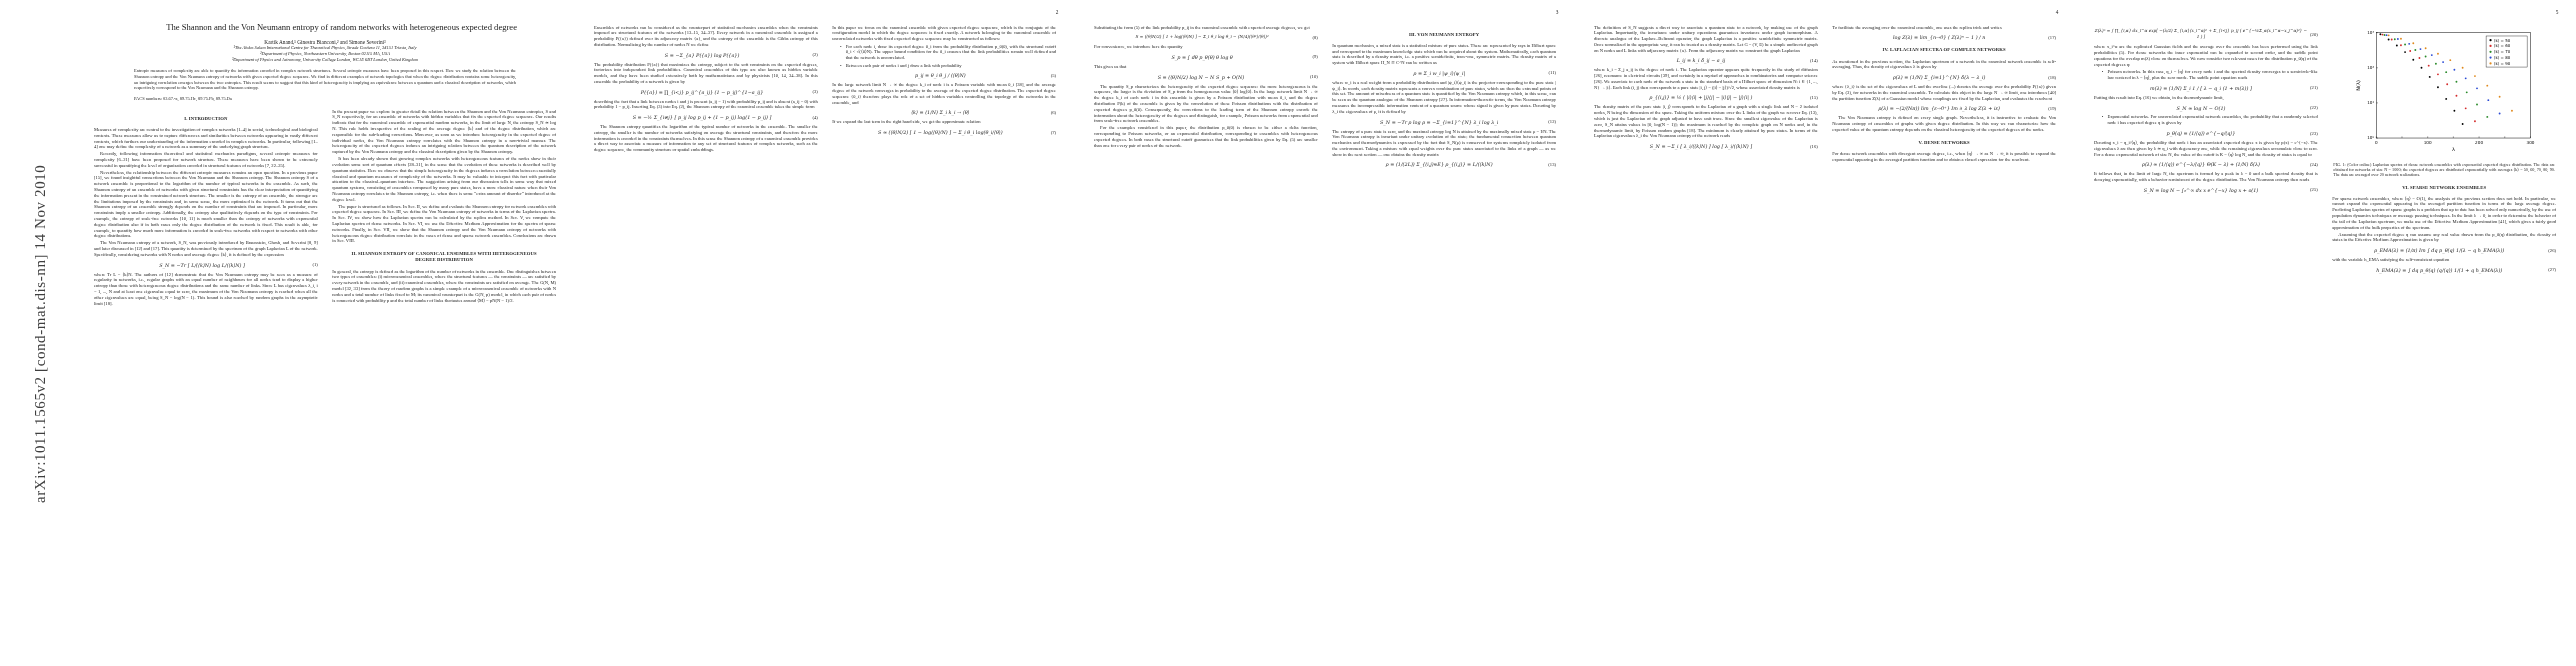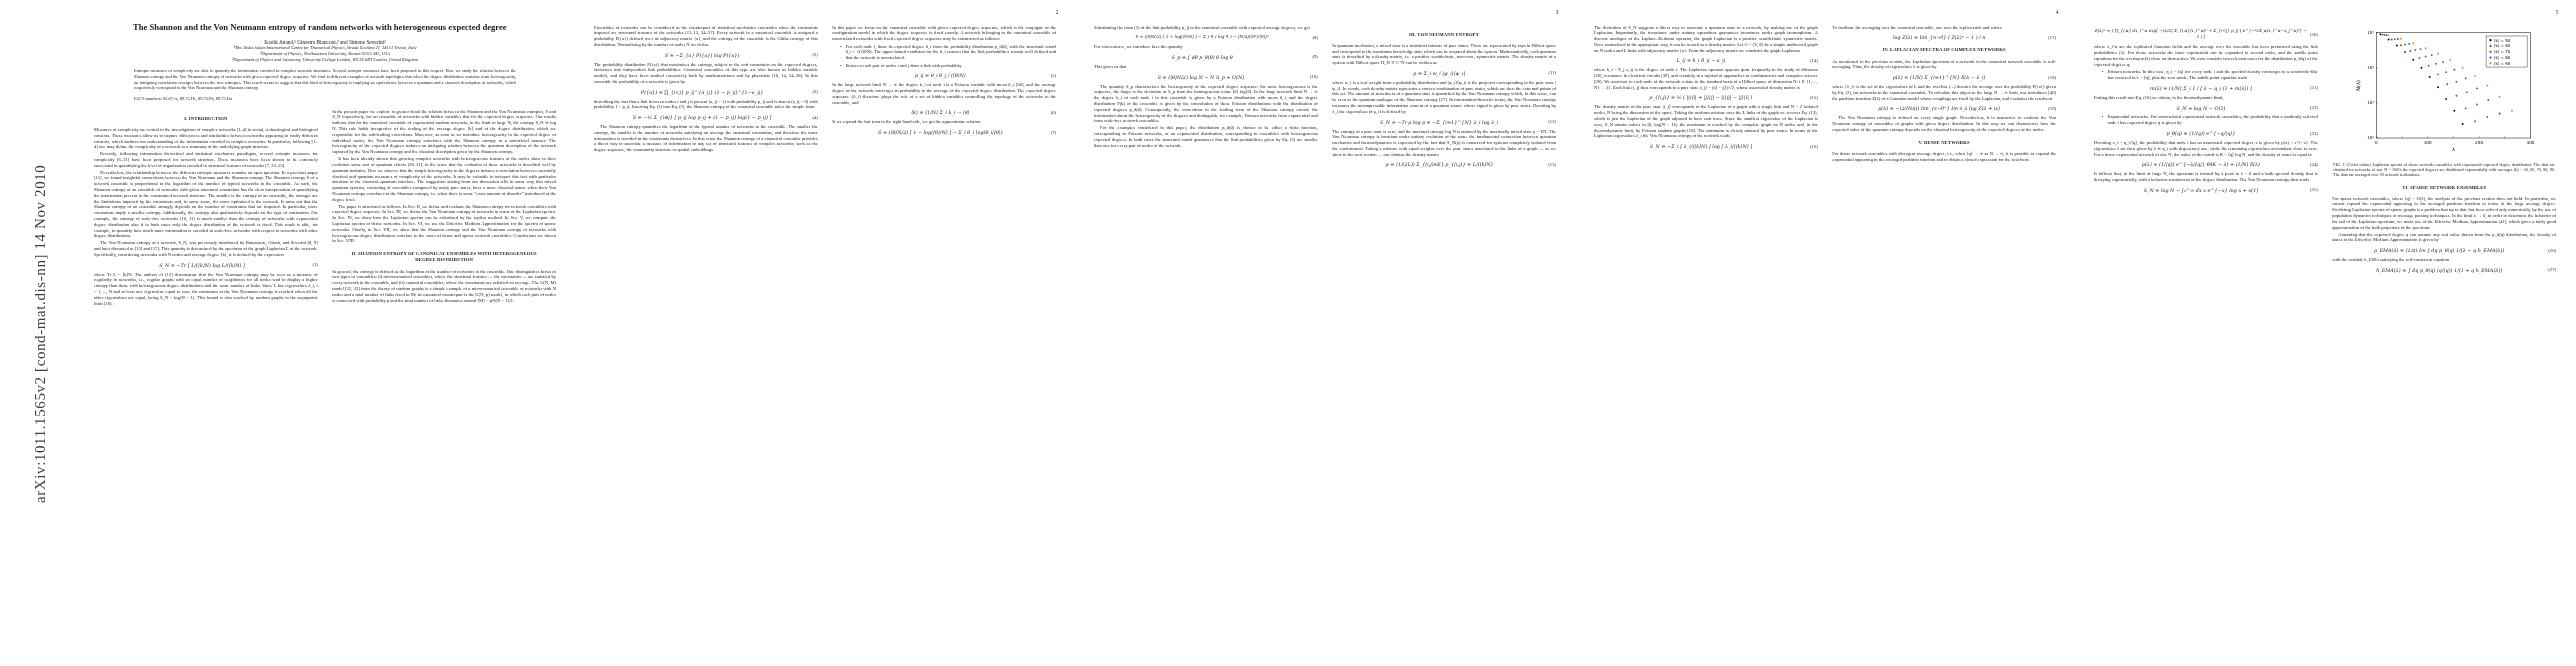--- a/index.html
+++ b/index.html
@@ -6,21 +6,21 @@
   body{width:2576px;height:667px;position:relative;overflow:hidden;
        font-family:"Liberation Serif","DejaVu Serif","DejaVu Sans",serif;color:#1b1b1b;}
   #arxiv-stamp{position:absolute;left:29px;top:50px;height:567px;width:22px;
        writing-mode:vertical-rl;transform:rotate(180deg);
        display:flex;align-items:center;justify-content:center;
        font-size:15px;letter-spacing:0.6px;color:#3f3f3f;white-space:nowrap;}
   #pages{position:absolute;left:75px;top:0;display:flex;}
   .page{width:500px;height:667px;box-sizing:border-box;padding:14.5px 19px 10px 19px;position:relative;background:#fff;}
   .pagenum{position:absolute;top:9px;right:16.7px;font-size:5.3px;color:#222;}
   
-  .title{font-size:8.6px;font-weight:bold;text-align:left;line-height:10.6px;margin:7.8px 39px 0 39px;}
+  .title{font-size:8.6px;font-weight:normal;text-align:right;line-height:10.6px;margin:7.8px 39px 0 39px;}
   .authors{font-size:5.3px;text-align:center;margin-top:6.1px;}
   .affil{font-size:4.4px;font-style:italic;text-align:center;line-height:5.8px;}
   .abstract{font-size:4.4px;text-align:justify;line-height:5.6px;margin:6.1px 40px 0 40px;}
   .pacs{font-size:4.4px;margin:5px 40px 0 40px;}
   
   .cols{display:flex;gap:14.5px;margin-top:7.8px;overflow:hidden;}
   .page.cont .cols{margin-top:10px;height:628px;}
   .col{width:224px;overflow:hidden;}
   .par{font-size:4.6px;line-height:5.8px;text-align:justify;margin:0 0 1.1px 0;text-indent:6.1px;}
   .par.noind{text-indent:0;}

